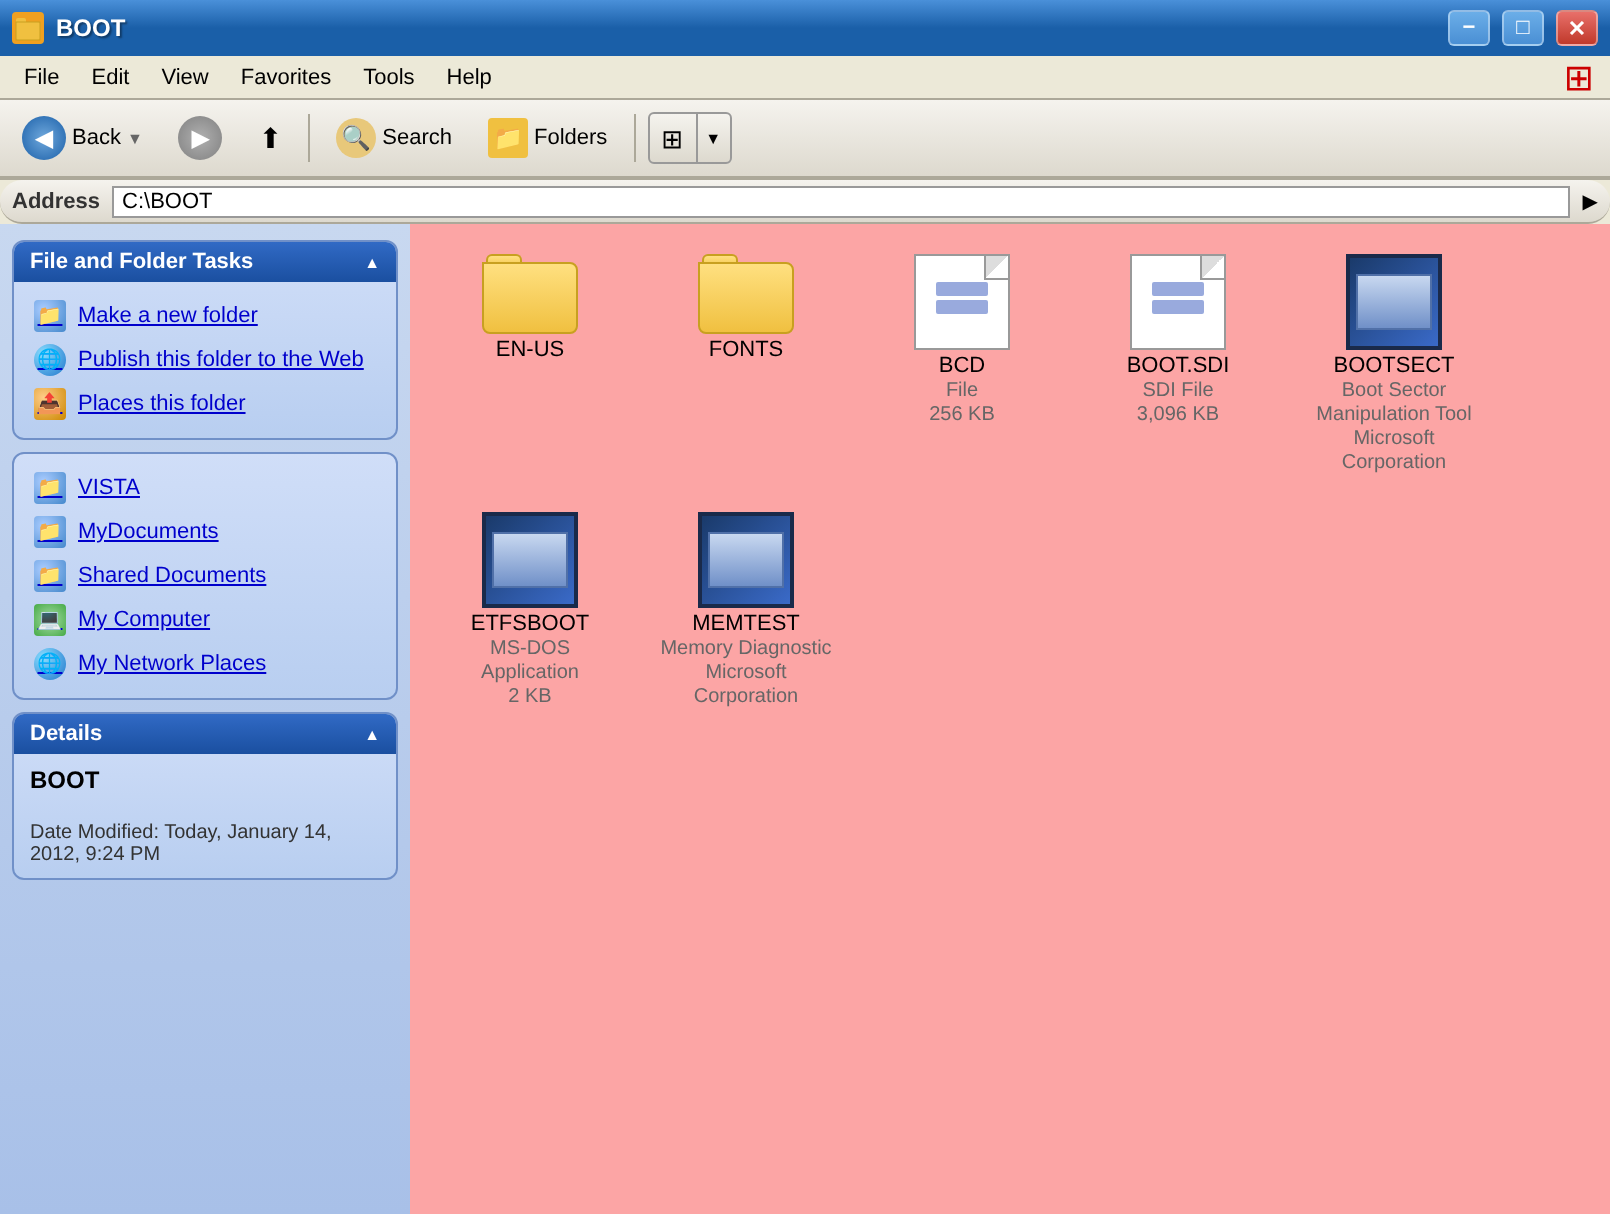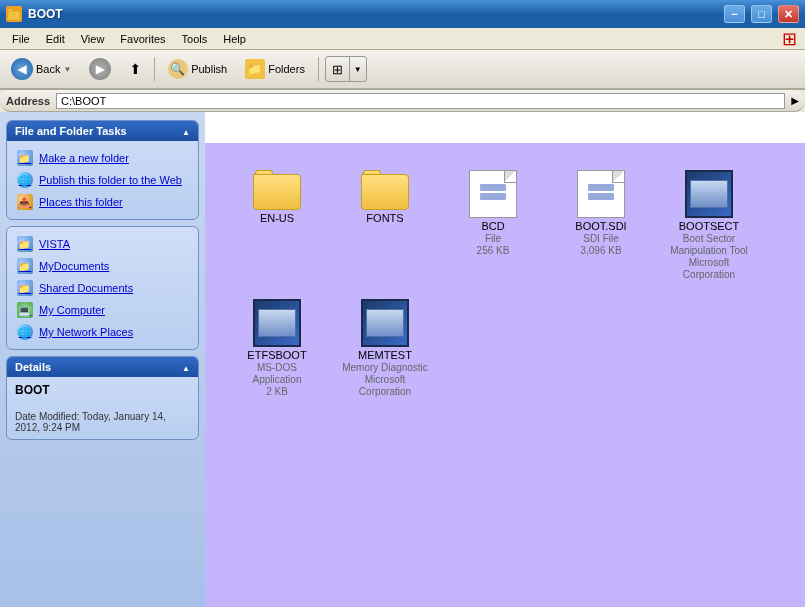--- a/index.html
+++ b/index.html
@@ -267,24 +267,23 @@
     }
     .details-date {
       color: #333;
       font-size: 10px;
       margin-top: 14px;
     }
 
     
     #content-area {
       flex: 1;
-      background: #c4b5fd;
+      background: #fca5a5;
       overflow-y: auto;
-      padding: 22px;
-      margin-top: 31px;
+      padding: 10px;
     }
 
     .files-grid {
       display: flex;
       flex-wrap: wrap;
       gap: 8px;
       align-content: flex-start;
     }
 
     .file-item {
@@ -427,21 +426,21 @@
     <div class="toolbar-icon-circle forward-icon-bg">
       <span style="color:white; font-size:12px;">▶</span>
     </div>
   </div>
   <div class="toolbar-btn">
     <span style="font-size:14px;">⬆</span>
   </div>
   <div class="toolbar-sep"></div>
   <div class="toolbar-btn">
     <div class="search-icon-img">🔍</div>
-    <span>Publish</span>
+    <span>Search</span>
   </div>
   <div class="toolbar-btn">
     <div class="folder-icon-img">📁</div>
     <span>Folders</span>
   </div>
   <div class="toolbar-sep"></div>
   <div class="views-btn">
     <span class="views-main">⊞</span>
     <span class="views-arrow">▼</span>
   </div>

